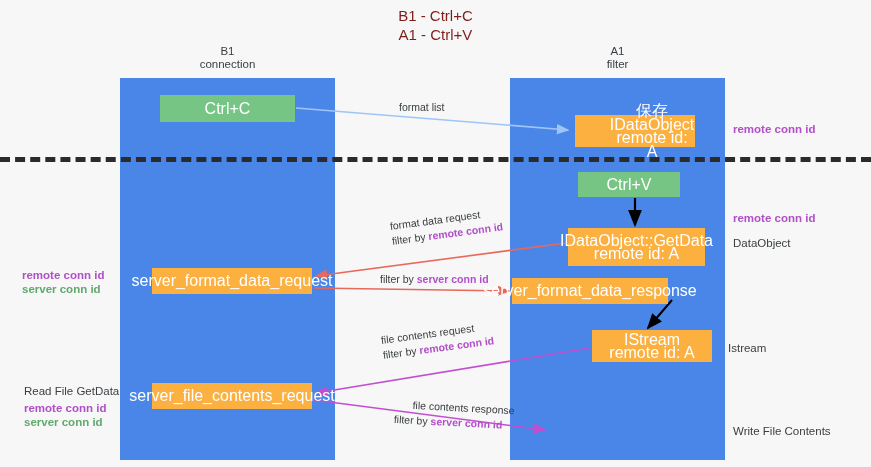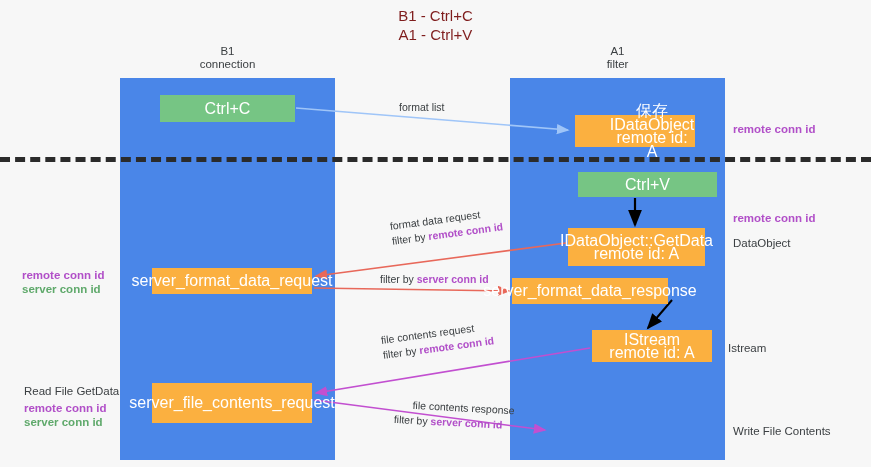--- a/index.html
+++ b/index.html
@@ -40,26 +40,26 @@
     flex-direction:column;
     color:#ffffff;font-size:16px;line-height:13.5px;
     text-align:center;white-space:pre-line;
     padding:2px 4px;
   }
   .green{background:#76c584;}
   .orange{background:#fbb040;}
 
   #box-ctrlc{left:160px;top:95px;width:135px;height:27px;}
   #box-idataobject{left:575px;top:115px;width:120px;height:32px;padding-left:38px;}
-  #box-ctrlv{left:578px;top:172px;width:139px;height:25px;}
+  #box-ctrlv{left:578px;top:172px;width:102px;height:25px;}
   #box-getdata{left:568px;top:228px;width:137px;height:38px;}
   #box-sfdreq{left:152px;top:268px;width:160px;height:26px;}
   #box-sfdresp{left:512px;top:278px;width:156px;height:26px;}
   #box-istream{left:592px;top:330px;width:120px;height:32px;}
-  #box-sfcreq{left:152px;top:383px;width:160px;height:40px;}
+  #box-sfcreq{left:152px;top:383px;width:160px;height:26px;}
   #box-sfcresp{left:548px;top:417px;width:160px;height:26px;}
 
   
   #dashline{
     left:0;top:157px;width:871px;height:0;
     border-top:5px dashed #2b2b2b;
   }
 
   
   .sidelabel{font-size:11.5px;line-height:14px;color:#3c4043;}

